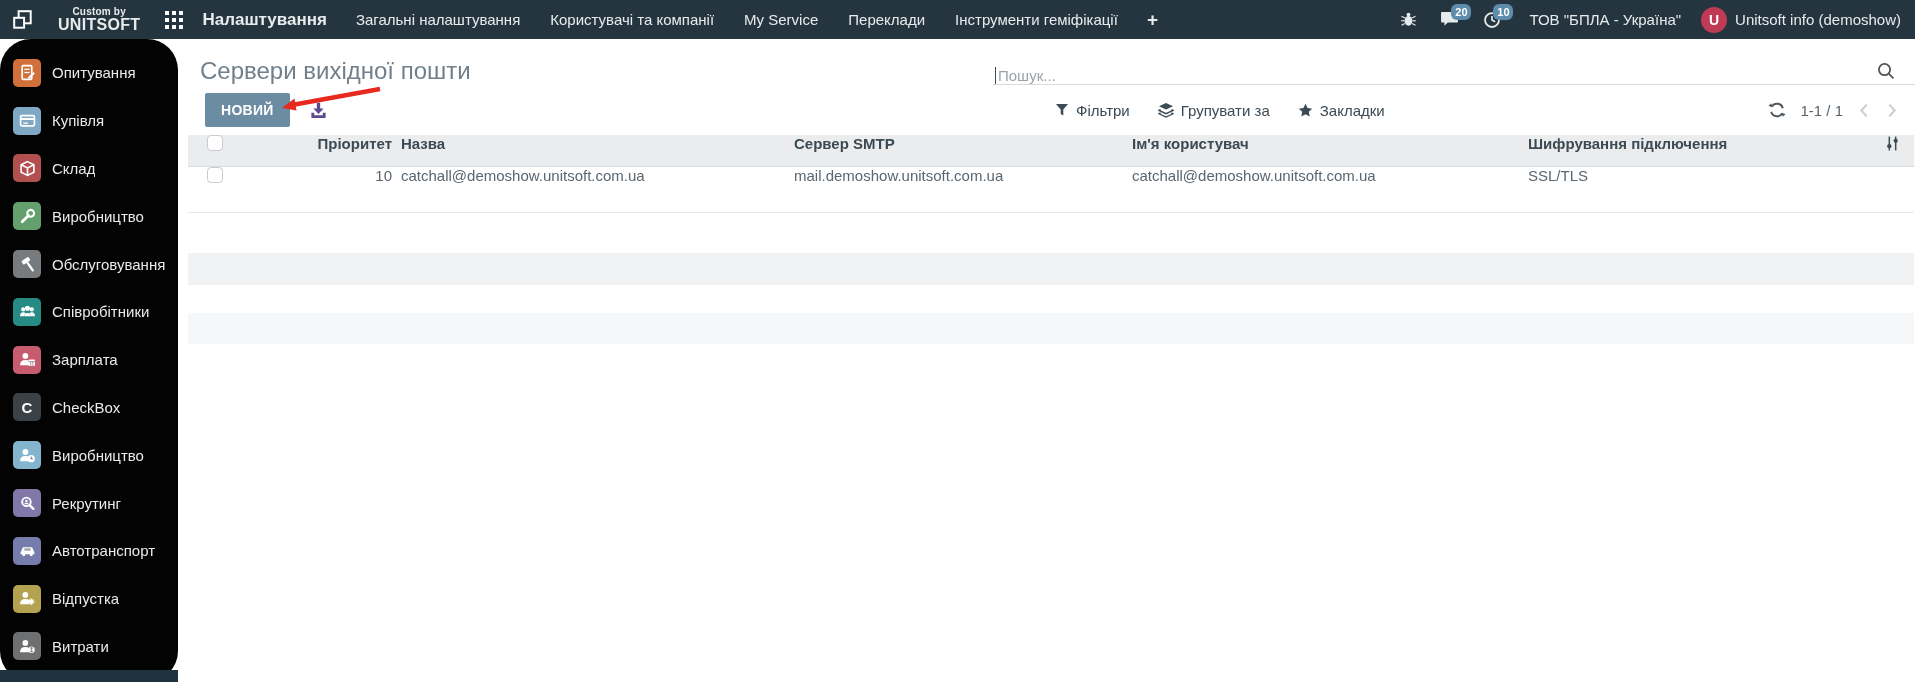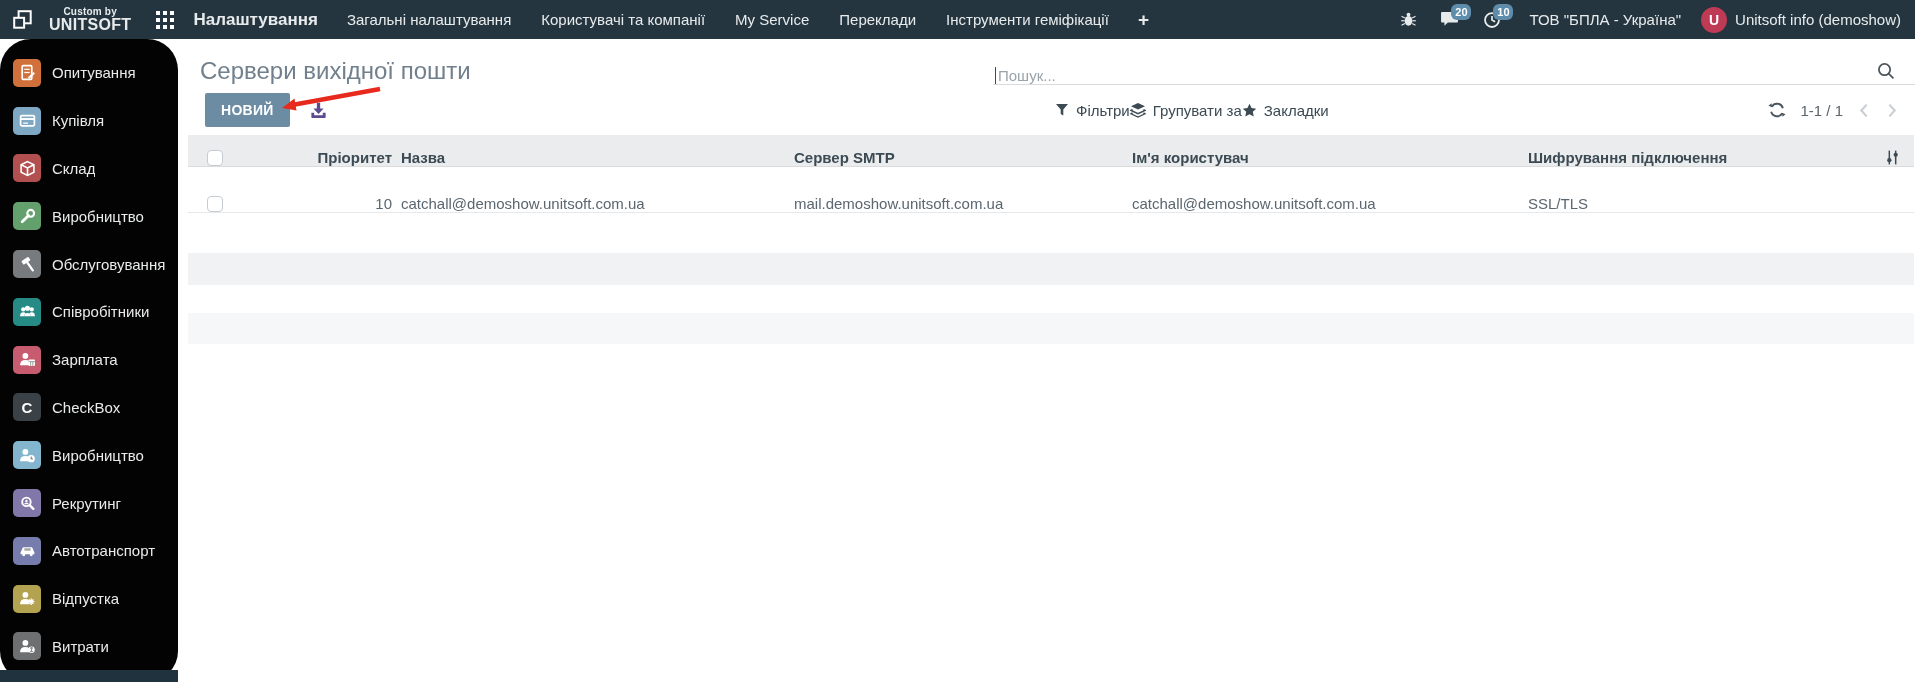--- a/index.html
+++ b/index.html
@@ -1,20 +1,20 @@
 <!DOCTYPE html>
 <html><head>
 <meta charset="utf-8">
 <style>
   * { margin:0; padding:0; box-sizing:border-box; }
   html,body { width:1915px; height:682px; font-family:"Liberation Sans", sans-serif; background:#fff; overflow:hidden; }
 
   
   .navbar { height:39px; background:#24353f; display:flex; align-items:center; color:#e8ebec; }
-  .logo { display:flex; align-items:center; gap:15px; padding:0 14px 0 12px; cursor:pointer; }
+  .logo { display:flex; align-items:center; gap:24px; padding:0 14px 0 12px; cursor:pointer; }
   .logo-txt { display:flex; flex-direction:column; line-height:1; }
   .logo-sub { font-size:10px; font-weight:700; letter-spacing:.2px; text-align:center; }
   .logo-brand { font-size:16px; font-weight:700; letter-spacing:.3px; }
   .nav-ico { display:flex; align-items:center; justify-content:center; padding:0 11px; height:100%; cursor:pointer; }
   .nav-title { font-size:17px; font-weight:600; padding:0 14px 0 8px; white-space:nowrap; }
   .nav-menu { display:flex; height:100%; }
   .nav-item { display:flex; align-items:center; padding:0 15px; font-size:15px; white-space:nowrap; cursor:pointer; }
   .nav-plus { font-size:19px; font-weight:700; padding:0 14px; }
   .nav-right { margin-left:auto; display:flex; align-items:center; height:100%; }
   .badge-wrap { position:relative; display:flex; align-items:center; padding:0 12px; height:100%; cursor:pointer; }
@@ -46,32 +46,32 @@
   .search { position:absolute; right:0; top:2px; width:922px; height:44px; border-bottom:1px solid #d8dadc;
             display:flex; align-items:flex-end; }
   .caret { width:1px; height:17px; background:#3c4a54; margin-left:2px; }
   .search-ph { font-size:15px; color:#9aa4ab; margin-left:2px; flex:1; }
   .search-ico { margin-right:20px; cursor:pointer; }
 
   .cp-row2 { height:50px; display:flex; align-items:center; }
   .btn-new { margin-left:27px; border:none; color:#fff; font-size:14px; font-weight:600; letter-spacing:.3px;
              padding:9px 16px; border-radius:2px; cursor:pointer; font-family:inherit; }
   .import-btn { margin-left:19px; cursor:pointer; display:flex; color:#5d4a8f; }
-  .filters { display:flex; align-items:center; position:absolute; left:877px; }
+  .filters { display:flex; align-items:center; gap:28px; position:absolute; left:877px; }
   .fbtn { display:flex; align-items:center; gap:7px; font-size:15px; color:#3c4a54; cursor:pointer; white-space:nowrap; }
   .pager { margin-left:auto; display:flex; align-items:center; gap:14px; padding-right:16px; }
   .refresh { cursor:pointer; display:flex; }
   .pager-txt { font-size:15px; color:#5a646c; cursor:pointer; }
   .chev { cursor:pointer; display:flex; padding:2px; }
 
   .annot-arrow { position:absolute; left:100px; top:42px; width:112px; height:36px; pointer-events:none; color:#e8291d; }
 
   
   .tbl { margin-left:10px; width:1726px; font-size:15px; }
-  .trow { display:flex; align-items:flex-end; }
+  .trow { display:flex; align-items:flex-start; }
   .thead { background:#ebeced; height:32px; border-bottom:1px solid #d9dbdd; color:#3c4a54; font-weight:600; }
   .tdata { height:46px; border-bottom:1px solid #e6e8ea; color:#5a6670; cursor:pointer; }
   .c1 { width:62px; display:flex; justify-content:flex-start; padding-left:19px; }
   .c2 { width:150px; text-align:right; padding-right:8px; }
   .c3 { width:390px; padding-left:1px; }
   .c4 { width:340px; padding-left:4px; }
   .c5 { width:395px; padding-left:2px; }
   .c6 { width:345px; padding-left:3px; }
   .c7 { width:44px; display:flex; justify-content:center; }
   .cbx { width:16px; height:16px; border:1px solid #c6ccd2; border-radius:4px; background:#fff; cursor:pointer; }

